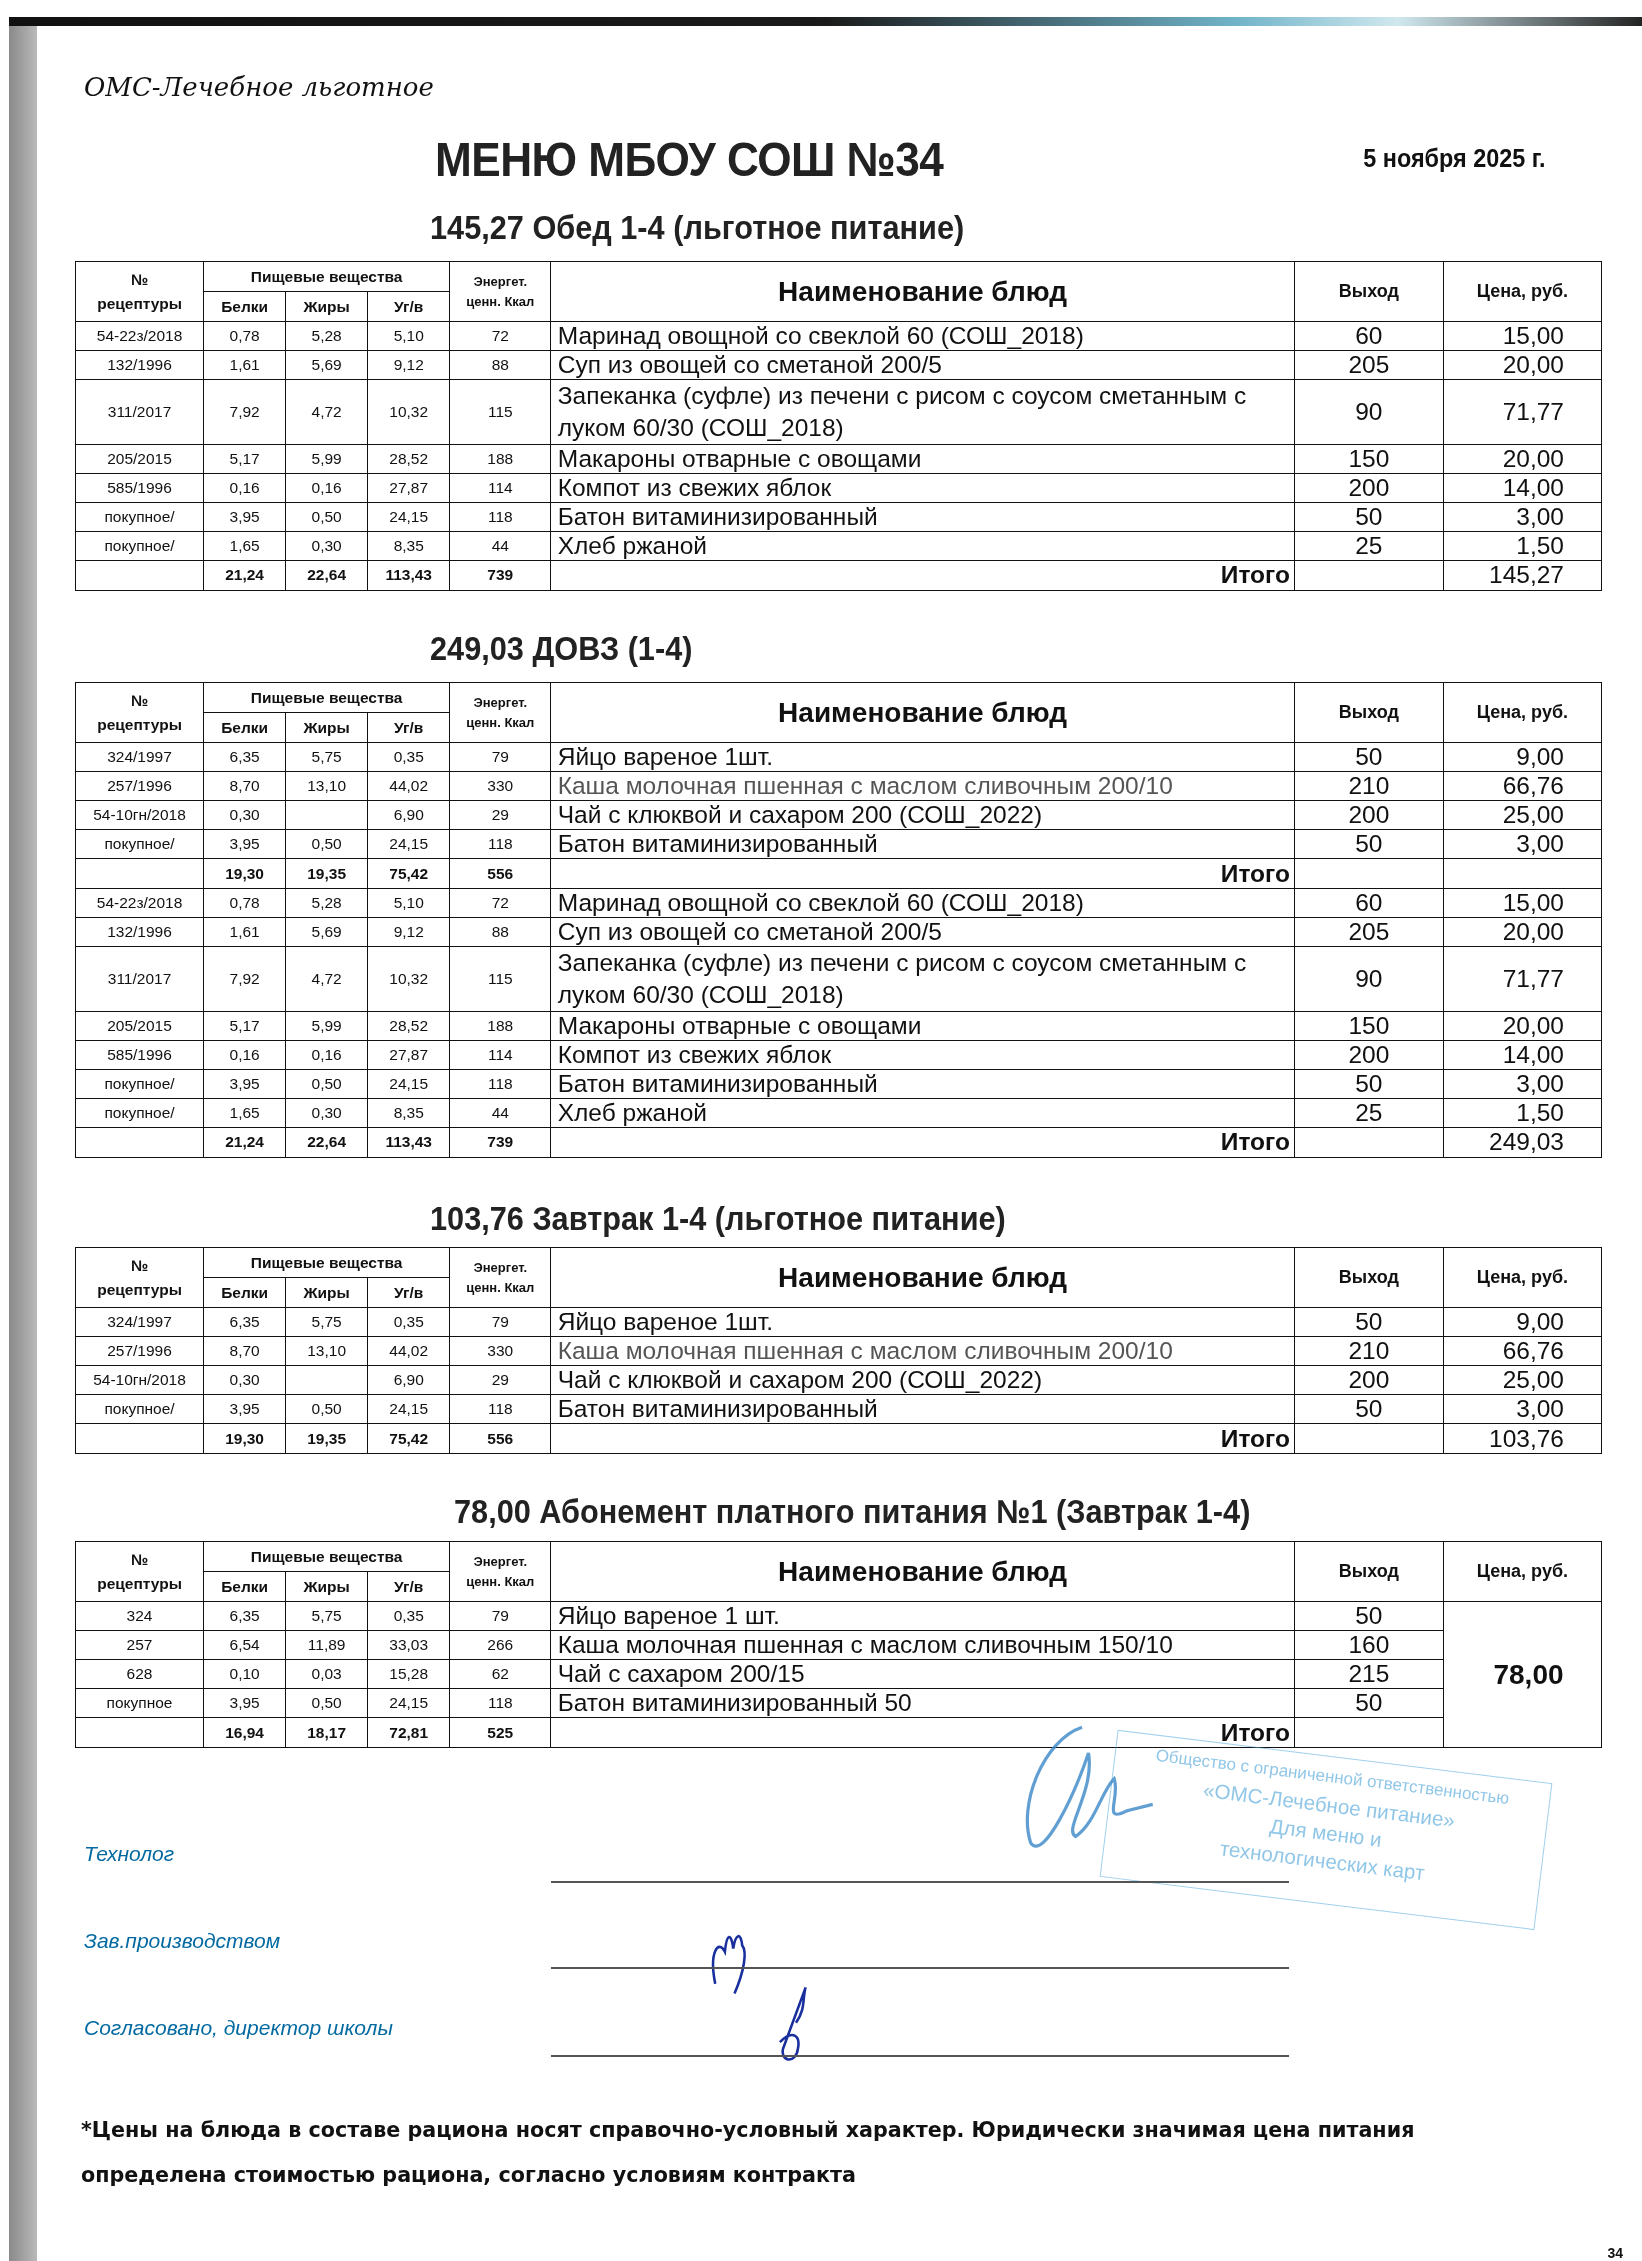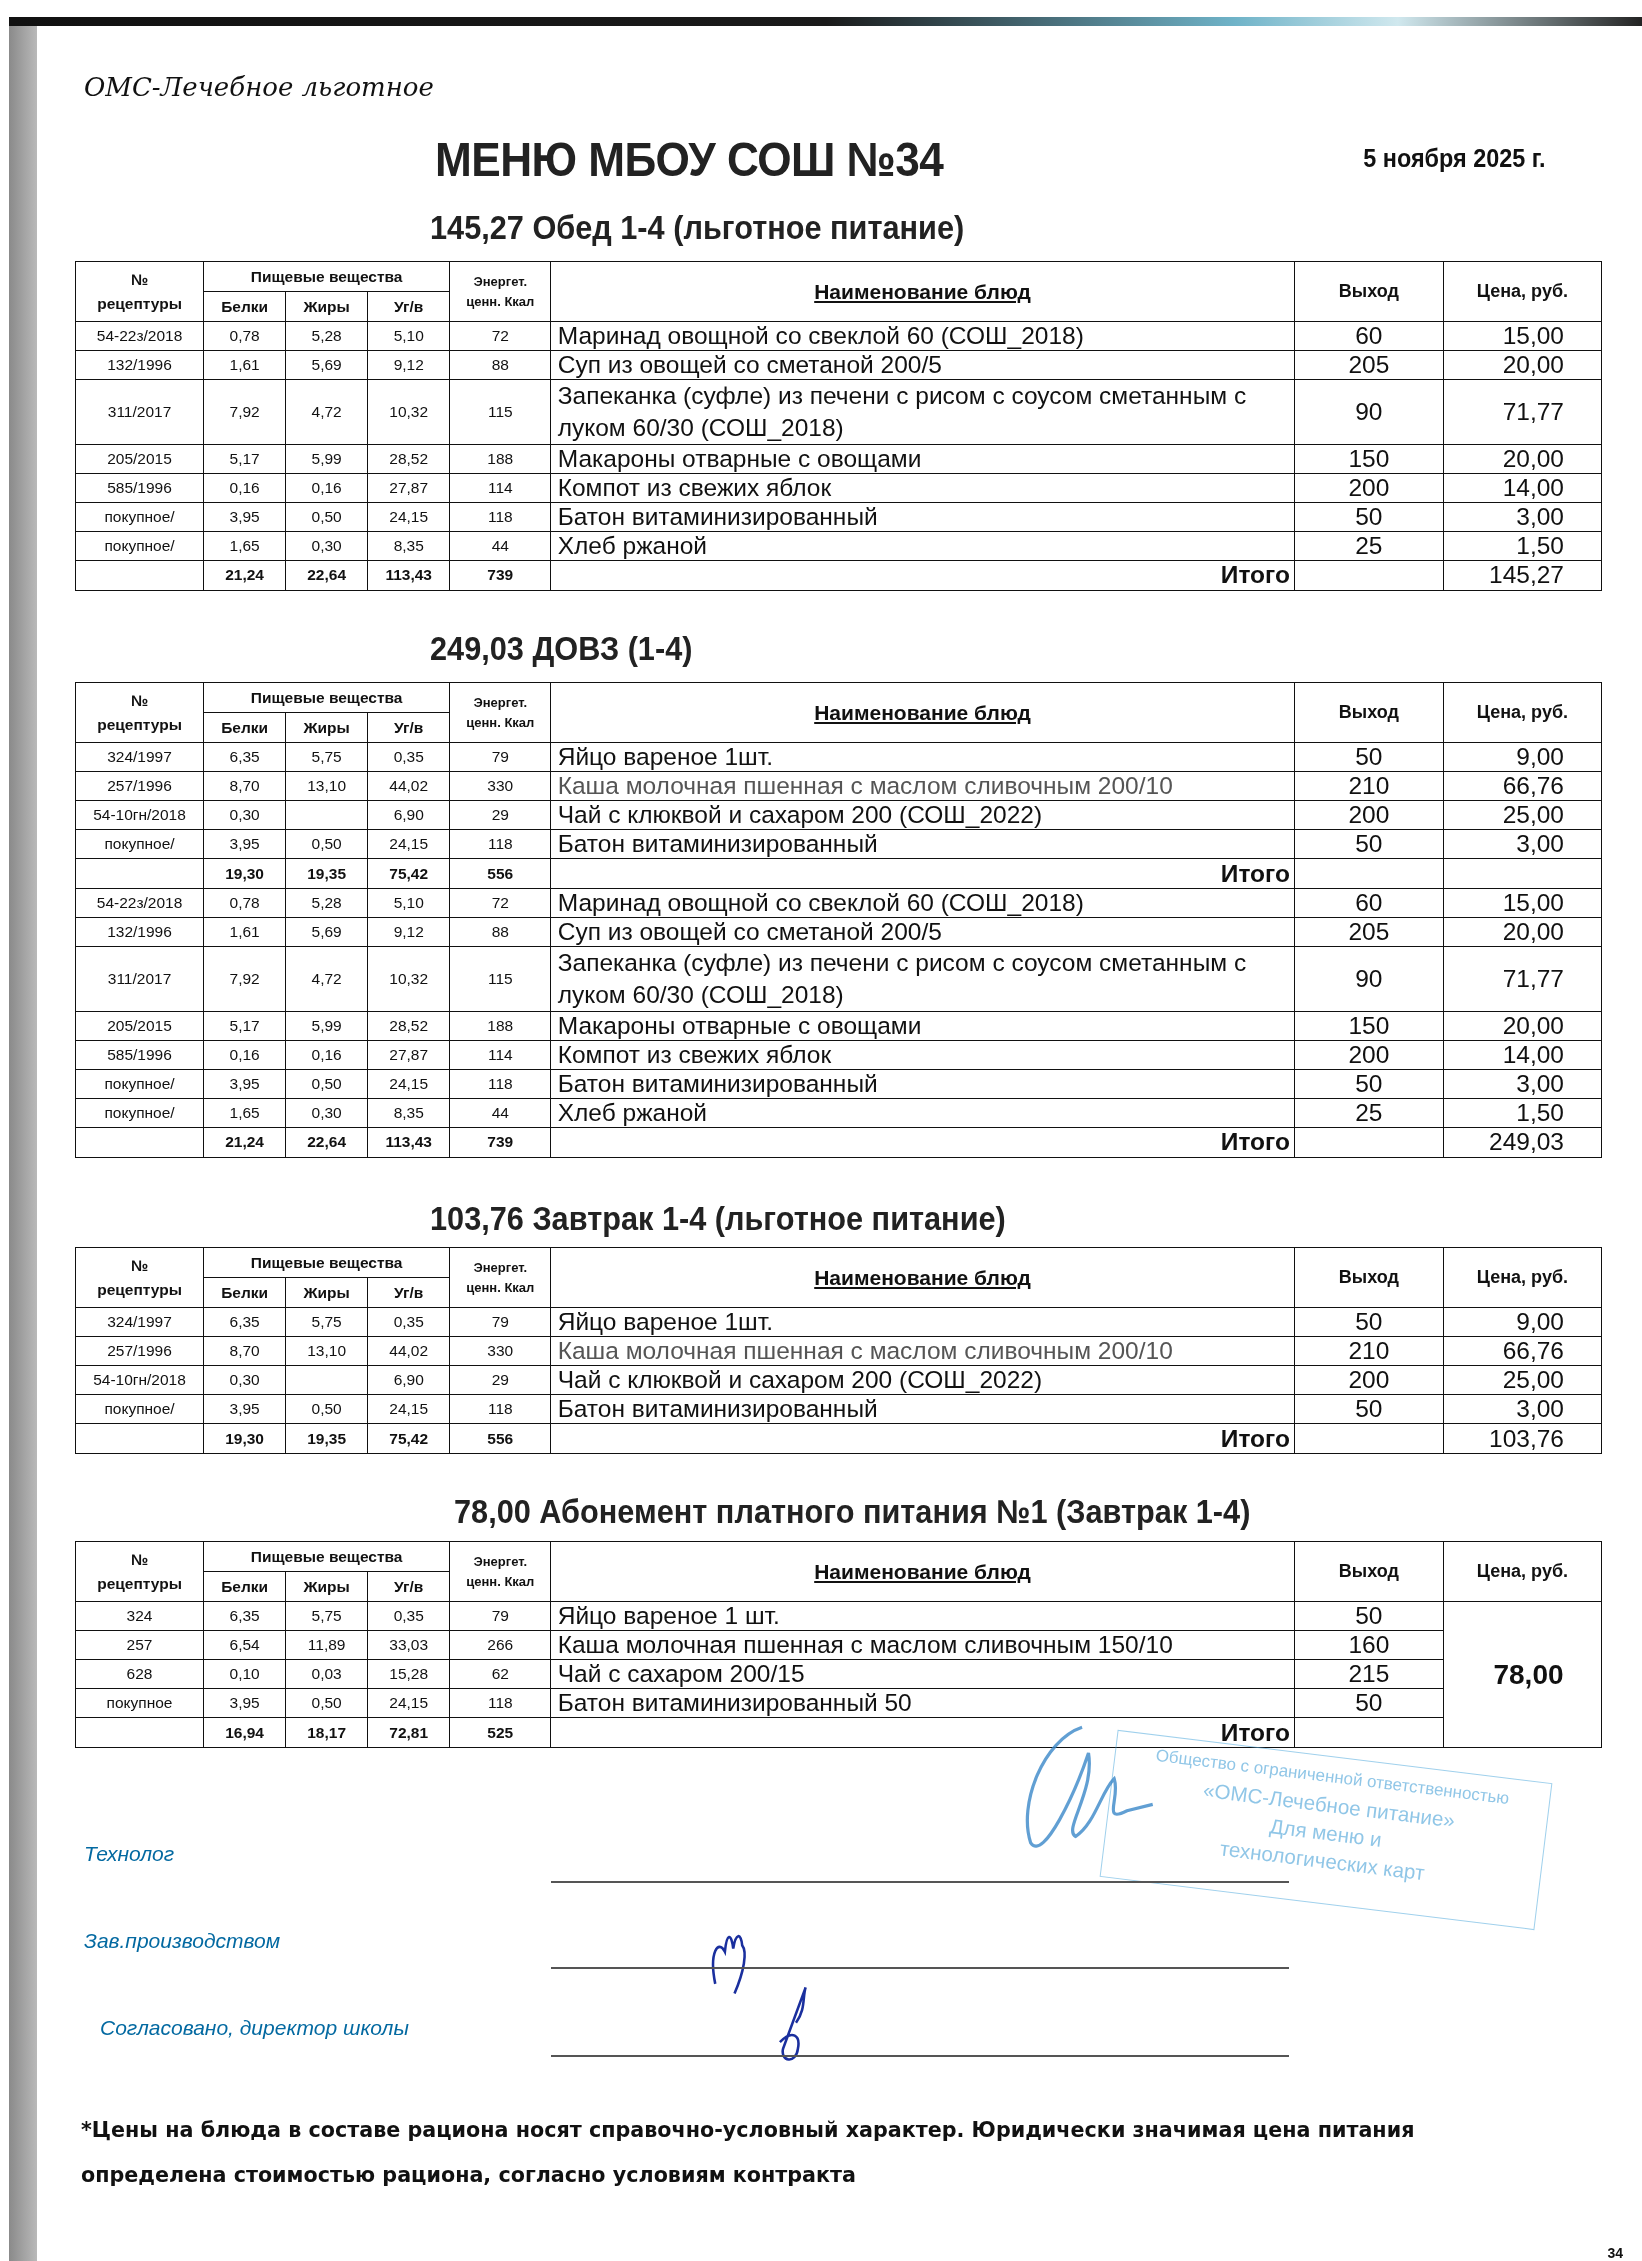--- a/index.html
+++ b/index.html
@@ -11,21 +11,21 @@
   .scan-top { position: absolute; left: 9px; top: 17px; width: 1634px; height: 9px;
     background: linear-gradient(90deg,#111 0%,#1a1a1a 50%,#6fb3c8 75%,#d0e8ee 85%,#222 100%); }
   .page { position: absolute; left: 37px; top: 26px; width: 1605px; height: 2235px; background: #fff; border-top-left-radius: 6.4px; }
   .brand { position: absolute; left: 84px; top: 72px; font-family: "DejaVu Serif", serif; font-style: italic; font-size: 26px; }
   .doc-title { position: absolute; left: 435px; top: 132px; font-size: 48px; font-weight: bold; letter-spacing: -0.6px; transform: scaleX(0.92); transform-origin: left; color: #222; }
   .doc-date { position: absolute; right: 97px; top: 143px; font-size: 26px; font-weight: bold; transform: scaleX(0.9); transform-origin: right; }
   .section-title { position: absolute; font-size: 33px; font-weight: bold; color: #222; transform: scaleX(0.93); transform-origin: left; white-space: nowrap; }
   table.menu { position: absolute; left: 75px; width: 1527px; border-collapse: collapse; table-layout: fixed; }
   table.menu td, table.menu th { border: 1.9px solid #111; padding: 0 3.9px; overflow: hidden; white-space: nowrap; }
   table.menu th { font-weight: bold; font-size: 18px; text-align: center; }
-  table.menu th.big { font-size: 21px; text-decoration: underline; }
+  table.menu th.big { font-size: 28px; }
   table.menu th.sm { font-size: 15.5px; line-height: 1.5; }
   table.menu td.num { font-size: 15.5px; text-align: center; }
   table.menu td.name { font-size: 24.5px; text-align: left; padding-left: 6.4px; }
   table.menu td.out { font-size: 24.5px; text-align: center; }
   table.menu td.price { font-size: 24.5px; text-align: right; padding-right: 37px; padding-left: 16px; }
   table.menu tr.total td.num { font-weight: bold; }
   table.menu td.itogo { font-size: 24.5px; font-weight: bold; text-align: right; }
   table.menu td.price.tot { font-weight: normal; }
   table.menu td.price.big { font-weight: bold; font-size: 28px; text-align: center; padding-right: 3.9px; }
   tr.hdr1 { height: 30px; } tr.hdr2 { height: 30px; }
@@ -566,21 +566,21 @@
   <path d="M30 110 C20 60 35 40 45 60 C48 30 55 30 58 55 C62 30 70 30 72 50 C80 60 75 90 60 125" fill="none" stroke="#1a2f9e" stroke-width="4"></path>
 </svg>
 <svg class="signature" style="left:767px; top:1984px;" width="58" height="84" viewBox="0 0 90 130">
   <path d="M60 5 L25 100 C20 120 45 125 48 100 C52 80 40 70 20 90 M45 60 C60 40 55 20 60 5" fill="none" stroke="#1a2f9e" stroke-width="4"></path>
 </svg>
 
 <div class="sig-label" style="top:1842px;">Технолог</div>
 <div class="sig-line" style="top:1881px;"></div>
 <div class="sig-label" style="top:1929px;">Зав.производством</div>
 <div class="sig-line" style="top:1967px;"></div>
-<div class="sig-label" style="top:2016px;margin-left:16px;">Согласовано, директор школы</div>
+<div class="sig-label" style="top:2016px;">Согласовано, директор школы</div>
 <div class="sig-line" style="top:2055px;"></div>
 
 <div class="footnote">
   <div>*Цены на блюда в составе рациона носят справочно-условный характер. Юридически значимая цена питания</div>
   <div>определена стоимостью рациона, согласно условиям контракта</div>
 </div>
 <div class="page-mark">34</div>
 
 
 </body></html>

